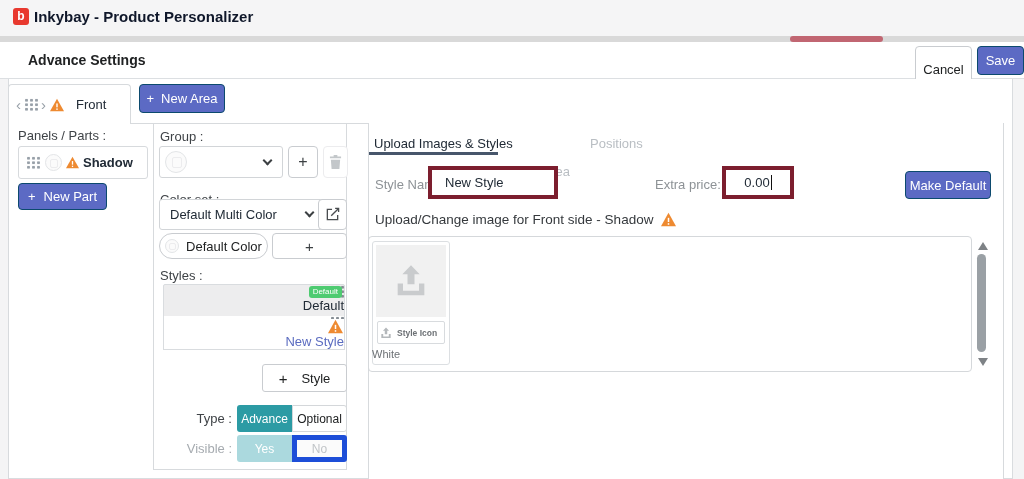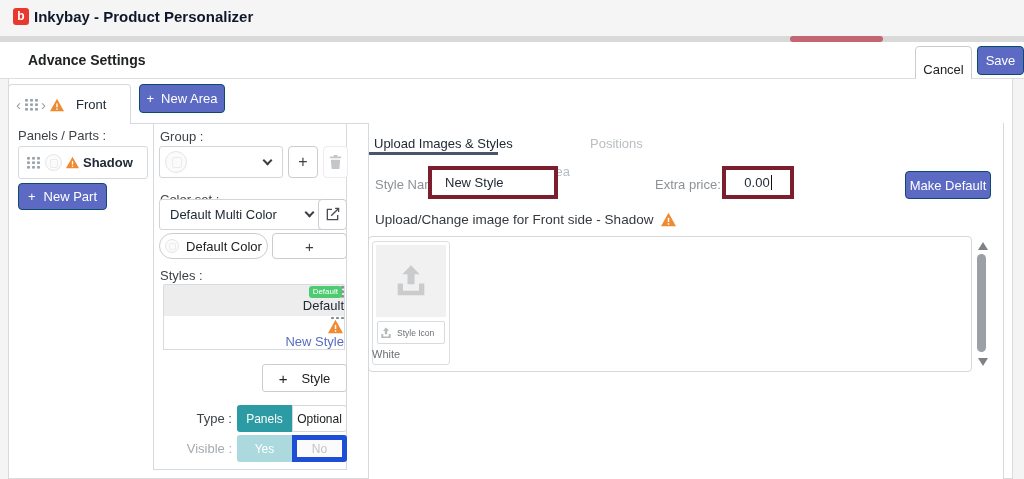--- a/index.html
+++ b/index.html
@@ -97,21 +97,21 @@
   .annot { border:4px solid #7c1e2e; background:#fff; display:flex; align-items:center; }
   .stylename-annot { left:428px; top:166px; width:130px; height:33px; padding-left:13px; }
   .extraprice-annot { left:722px; top:166px; width:72px; height:33px; justify-content:center; }
   .caret { display:inline-block; width:1px; height:15px; background:#111; margin-left:1px; vertical-align:middle; }
   .make-default-btn { left:905px; top:171px; width:86px; height:28px; font-size:13px; }
   .upload-heading { left:375px; top:212px; display:flex; align-items:center; gap:7px; color:#35393d; font-size:13.5px; }
   .upload-outer { left:368px; top:236px; width:604px; height:136px; border:1px solid #d5d8db; border-radius:4px; }
   .tile { left:372px; top:241px; width:78px; height:124px; border:1px solid #dcdfe2; border-radius:3px; background:#fff; }
   .tile-dropzone { left:376px; top:245px; width:70px; height:72px; background:#f1f1f1; display:flex; align-items:center; justify-content:center; }
   .tile-row { left:377px; top:321px; width:68px; height:23px; border:1px solid #d8dbde; border-radius:2px;
-              display:flex; align-items:center; padding-left:1px; gap:4px; }
+              display:flex; align-items:center; padding-left:1px; gap:4px;font-weight:bold; }
   .tile-row-label { font-size:8.5px; color:#6d7175; }
   .tile-name { left:372px; top:348px; width:78px; text-align:left; font-size:11px; color:#6d7175; }
   .tri-up { left:978px; top:242px; width:0; height:0; border-left:5px solid transparent; border-right:5px solid transparent; border-bottom:8px solid #7e8286; }
   .tri-down { left:978px; top:358px; width:0; height:0; border-left:5px solid transparent; border-right:5px solid transparent; border-top:8px solid #7e8286; }
   .vthumb { left:977px; top:254px; width:9px; height:98px; background:#9aa0a5; border-radius:5px; }
 </style>
 </head>
 <body>
 
 <div id="page">
@@ -211,21 +211,21 @@
       <rect x="9.1" y="13.4" width="1.8" height="1.9" fill="#fff"></rect>
     </svg>
     <span class="style-name-center style-new-name">New Style</span>
   </div>
   <div class="abs btn btn-plain add-style-btn">
     <span style="font-size:15px;">+</span>
     <span>Style</span>
   </div>
 
   <div class="abs row-label type-label">Type :</div>
-  <div class="abs seg type-regular">Panels</div>
+  <div class="abs seg type-regular">Advance</div>
   <div class="abs seg type-optional">Optional</div>
   <div class="abs row-label visible-label">Visible :</div>
   <div class="abs seg visible-yes">Yes</div>
   <div class="abs seg visible-no">No</div>
 
   <div class="abs right-box"></div>
   <div class="abs rtab rtab-active" style="left:374px;">Upload Images &amp; Styles</div>
   <div class="abs rtab" style="left:513px;margin-top:28px;">Print Area</div>
   <div class="abs rtab" style="left:590px;">Positions</div>
   <div class="abs rtab-underline"></div>

